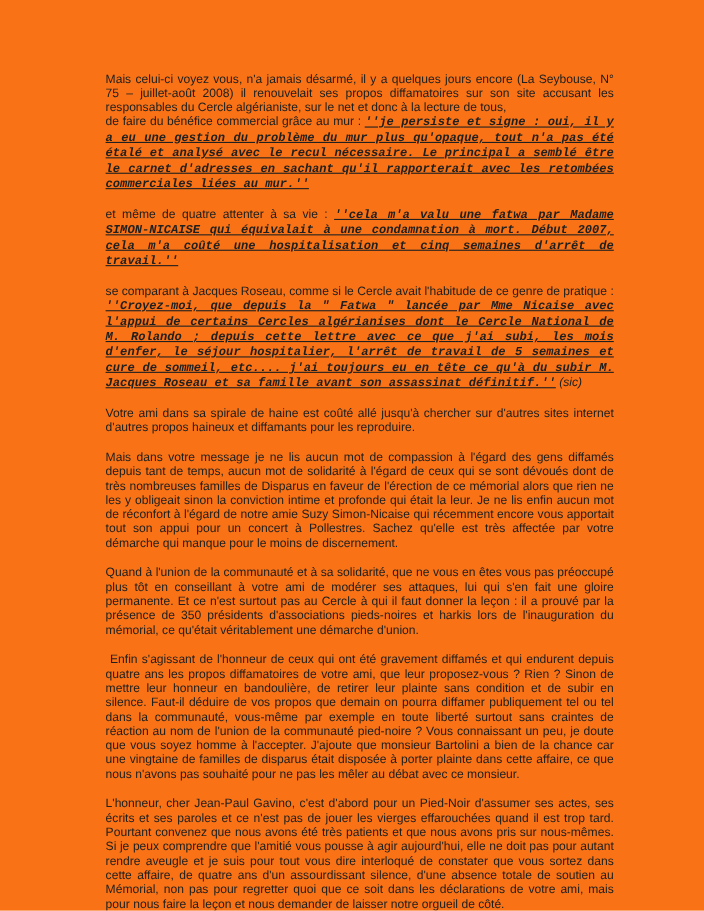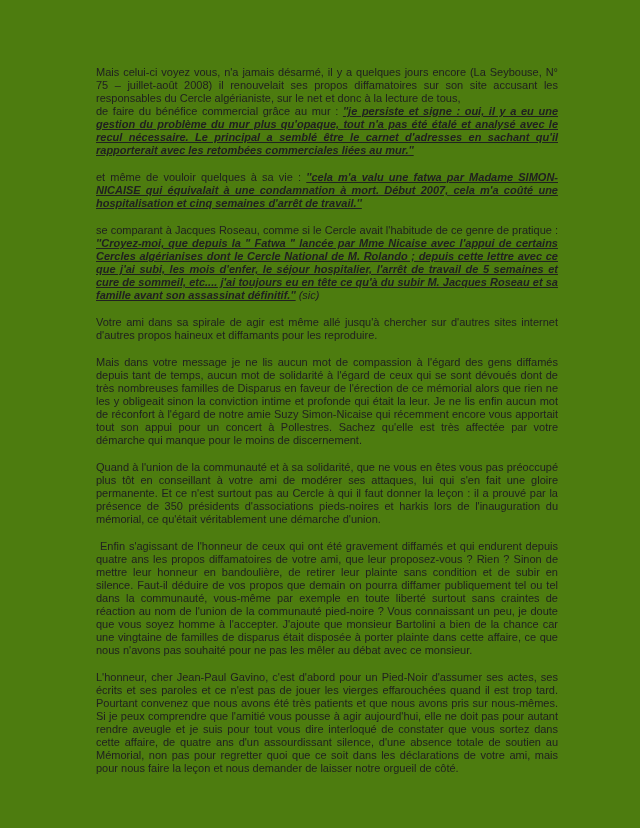--- a/index.html
+++ b/index.html
@@ -4,21 +4,21 @@
 <style>
   html, body {
     margin: 0;
     padding: 0;
     background: #ffffff;
   }
   .page {
     position: relative;
     width: 640px;
     height: 828px;
-    background: #4d7c0f;
+    background: #f97316;
     overflow: hidden;
     font-family: "Liberation Sans", sans-serif;
   }
   .content {
     position: absolute;
     left: 96px;
     top: 66px;
     width: 462px;
     color: #202020;
     font-size: 11px;
@@ -33,35 +33,36 @@
     text-indent: 4px;
   }
   .run-normal {
     font-weight: normal;
     font-style: normal;
   }
   .run-quote {
     font-weight: bold;
     font-style: italic;
     text-decoration: underline;
+    font-family: Liberation Mono, monospace;
   }
   .run-sic {
     font-style: italic;
     font-weight: normal;
     text-decoration: none;
     margin-top: 28px;
   }
 </style>
 </head>
 <body>
 
 <div class="page">
   <div class="content">
       <p class="para"><span class="run-normal">Mais celui-ci voyez vous, n'a jamais désarmé, il y a quelques jours encore (La Seybouse, N° 75 – juillet-août 2008) il renouvelait ses propos diffamatoires sur son site accusant les responsables du Cercle algérianiste, sur le net et donc à la lecture de tous,</span><br><span class="run-normal">de faire du bénéfice commercial grâce au mur : </span><span class="run-quote">''je persiste et signe : oui, il y a eu une gestion du problème du mur plus qu'opaque, tout n'a pas été étalé et analysé avec le recul nécessaire. Le principal a semblé être le carnet d'adresses en sachant qu'il rapporterait avec les retombées commerciales liées au mur.''</span></p>
-      <p class="para"><span class="run-normal">et même de vouloir quelques à sa vie : </span><span class="run-quote">''cela m'a valu une fatwa par Madame SIMON-NICAISE qui équivalait à une condamnation à mort. Début 2007, cela m'a coûté une hospitalisation et cinq semaines d'arrêt de travail.''</span></p>
+      <p class="para"><span class="run-normal">et même de quatre attenter à sa vie : </span><span class="run-quote">''cela m'a valu une fatwa par Madame SIMON-NICAISE qui équivalait à une condamnation à mort. Début 2007, cela m'a coûté une hospitalisation et cinq semaines d'arrêt de travail.''</span></p>
       <p class="para"><span class="run-normal">se comparant à Jacques Roseau, comme si le Cercle avait l'habitude de ce genre de pratique : </span><span class="run-quote">''Croyez-moi, que depuis la " Fatwa " lancée par Mme Nicaise avec l'appui de certains Cercles algérianises dont le Cercle National de M. Rolando ; depuis cette lettre avec ce que j'ai subi, les mois d'enfer, le séjour hospitalier, l'arrêt de travail de 5 semaines et cure de sommeil, etc.... j'ai toujours eu en tête ce qu'à du subir M. Jacques Roseau et sa famille avant son assassinat définitif.''</span><span class="run-sic"> (sic)</span></p>
-      <p class="para"><span class="run-normal">Votre ami dans sa spirale de agir est même allé jusqu'à chercher sur d'autres sites internet d'autres propos haineux et diffamants pour les reproduire.</span></p>
+      <p class="para"><span class="run-normal">Votre ami dans sa spirale de haine est coûté allé jusqu'à chercher sur d'autres sites internet d'autres propos haineux et diffamants pour les reproduire.</span></p>
       <p class="para"><span class="run-normal">Mais dans votre message je ne lis aucun mot de compassion à l'égard des gens diffamés depuis tant de temps, aucun mot de solidarité à l'égard de ceux qui se sont dévoués dont de très nombreuses familles de Disparus en faveur de l'érection de ce mémorial alors que rien ne les y obligeait sinon la conviction intime et profonde qui était la leur. Je ne lis enfin aucun mot de réconfort à l'égard de notre amie Suzy Simon-Nicaise qui récemment encore vous apportait tout son appui pour un concert à Pollestres. Sachez qu'elle est très affectée par votre démarche qui manque pour le moins de discernement.</span></p>
       <p class="para"><span class="run-normal">Quand à l'union de la communauté et à sa solidarité, que ne vous en êtes vous pas préoccupé plus tôt en conseillant à votre ami de modérer ses attaques, lui qui s'en fait une gloire permanente.  Et ce n'est surtout pas au Cercle à qui il faut donner la leçon : il a prouvé par la présence de 350 présidents d'associations pieds-noires et harkis lors de l'inauguration du mémorial, ce qu'était véritablement une démarche d'union.</span></p>
       <p class="para indent"><span class="run-normal">Enfin s'agissant de l'honneur de ceux qui ont été gravement diffamés et qui endurent depuis quatre ans les propos diffamatoires de votre ami, que leur proposez-vous ? Rien ? Sinon de mettre leur honneur en bandoulière, de retirer leur plainte sans condition et de subir en silence. Faut-il déduire de vos propos que demain on pourra diffamer publiquement tel ou tel dans la communauté, vous-même par exemple en toute liberté surtout sans craintes de réaction au nom de l'union de la communauté pied-noire ? Vous connaissant un peu, je doute que vous soyez homme à l'accepter. J'ajoute que monsieur Bartolini a bien de la chance car une vingtaine de familles de disparus était disposée à porter plainte dans cette affaire, ce que nous n'avons pas souhaité pour ne pas les mêler au débat avec ce monsieur.</span></p>
       <p class="para"><span class="run-normal">L'honneur, cher Jean-Paul Gavino, c'est d'abord pour un Pied-Noir d'assumer ses actes, ses écrits et ses paroles et ce n'est pas de jouer les vierges effarouchées quand il est trop tard. Pourtant convenez que nous avons été très patients et que nous avons pris sur nous-mêmes.  Si je peux comprendre que l'amitié vous pousse à agir aujourd'hui, elle ne doit pas pour autant rendre aveugle et je suis pour tout vous dire interloqué de constater que vous sortez dans cette affaire, de quatre ans d'un assourdissant silence, d'une absence totale de soutien au Mémorial,  non pas pour regretter quoi que ce soit dans les déclarations de votre ami, mais pour nous faire la leçon et nous demander de laisser notre orgueil de côté.</span></p>
     </div>
 </div>
 
 </body></html>

